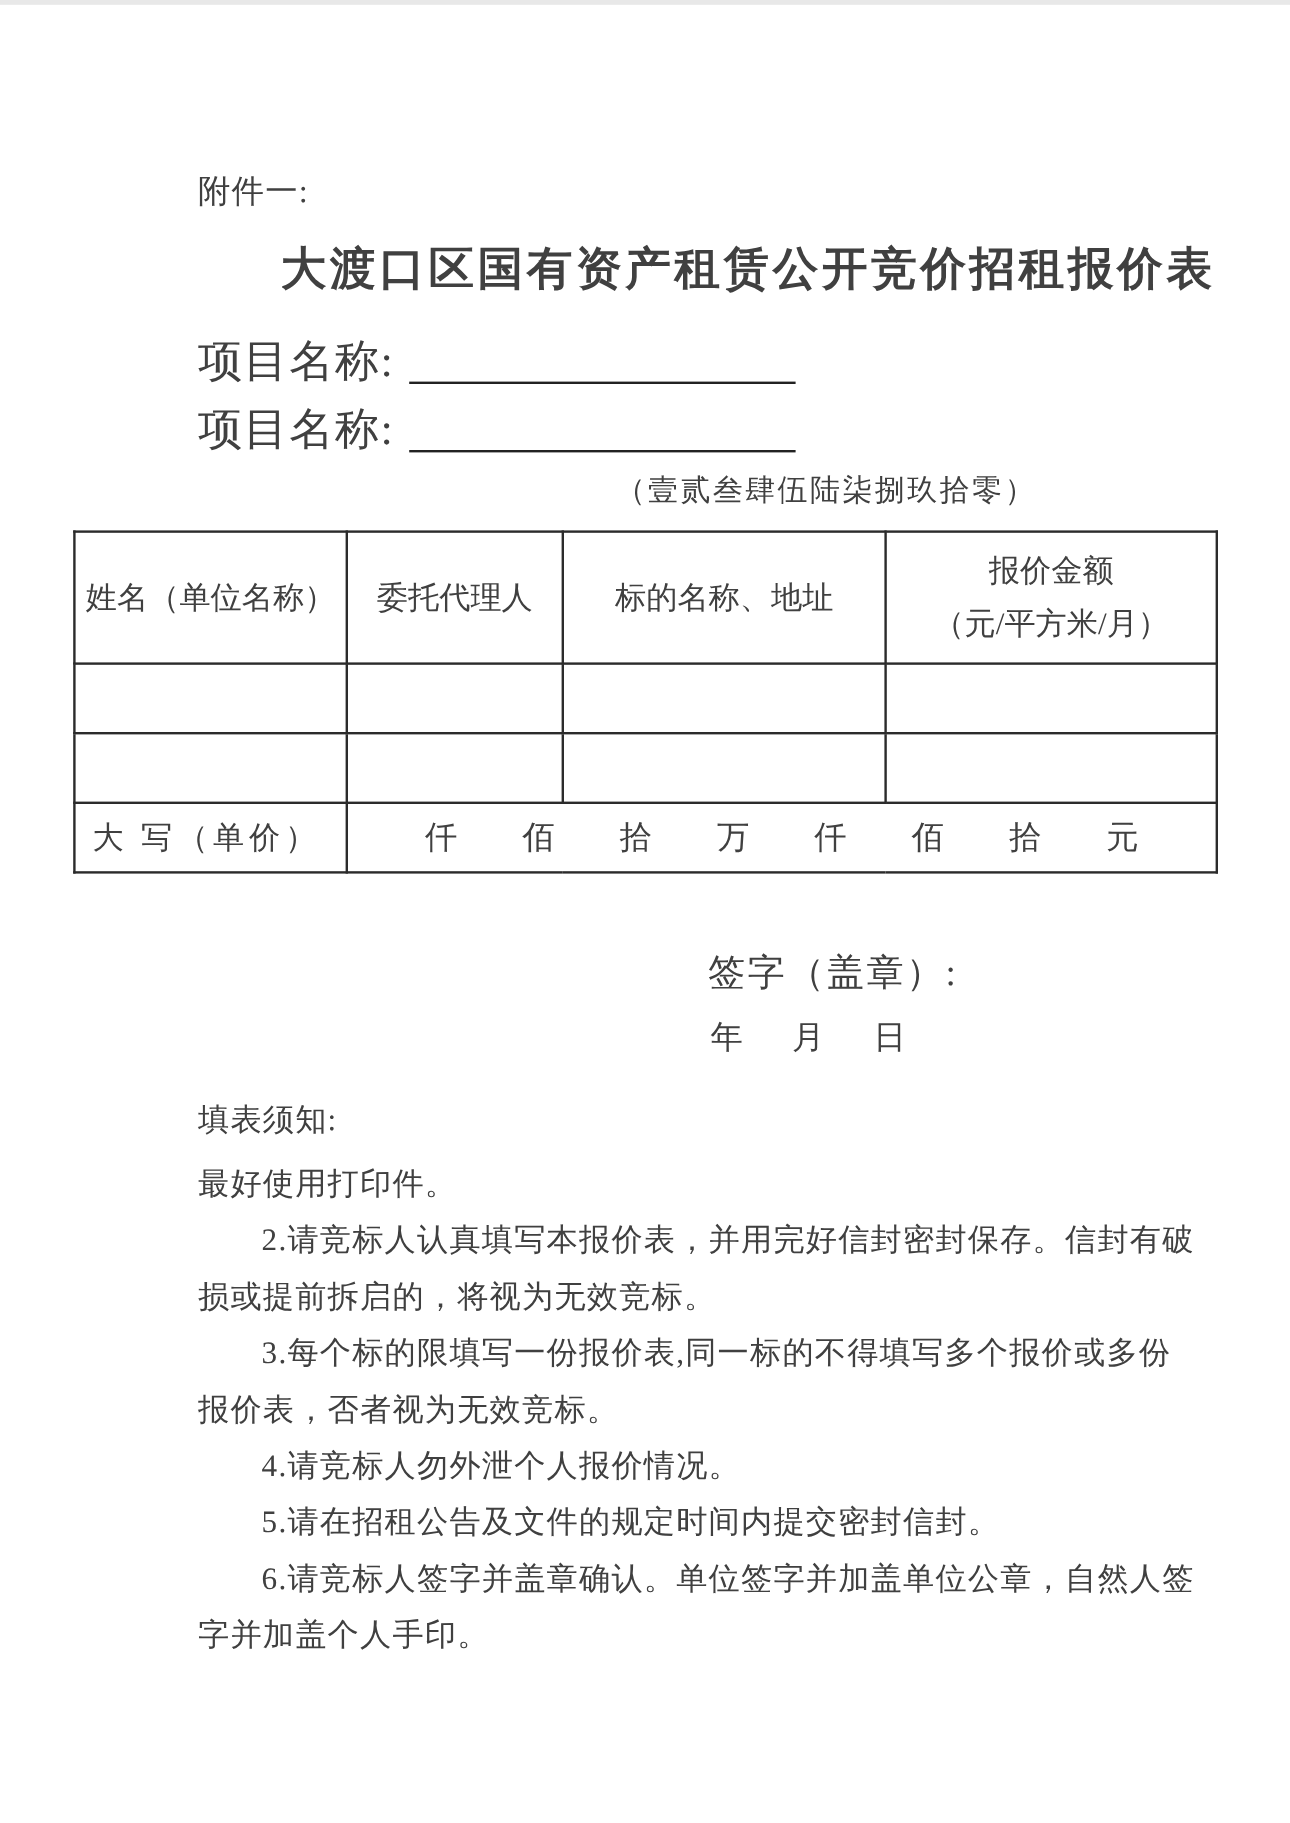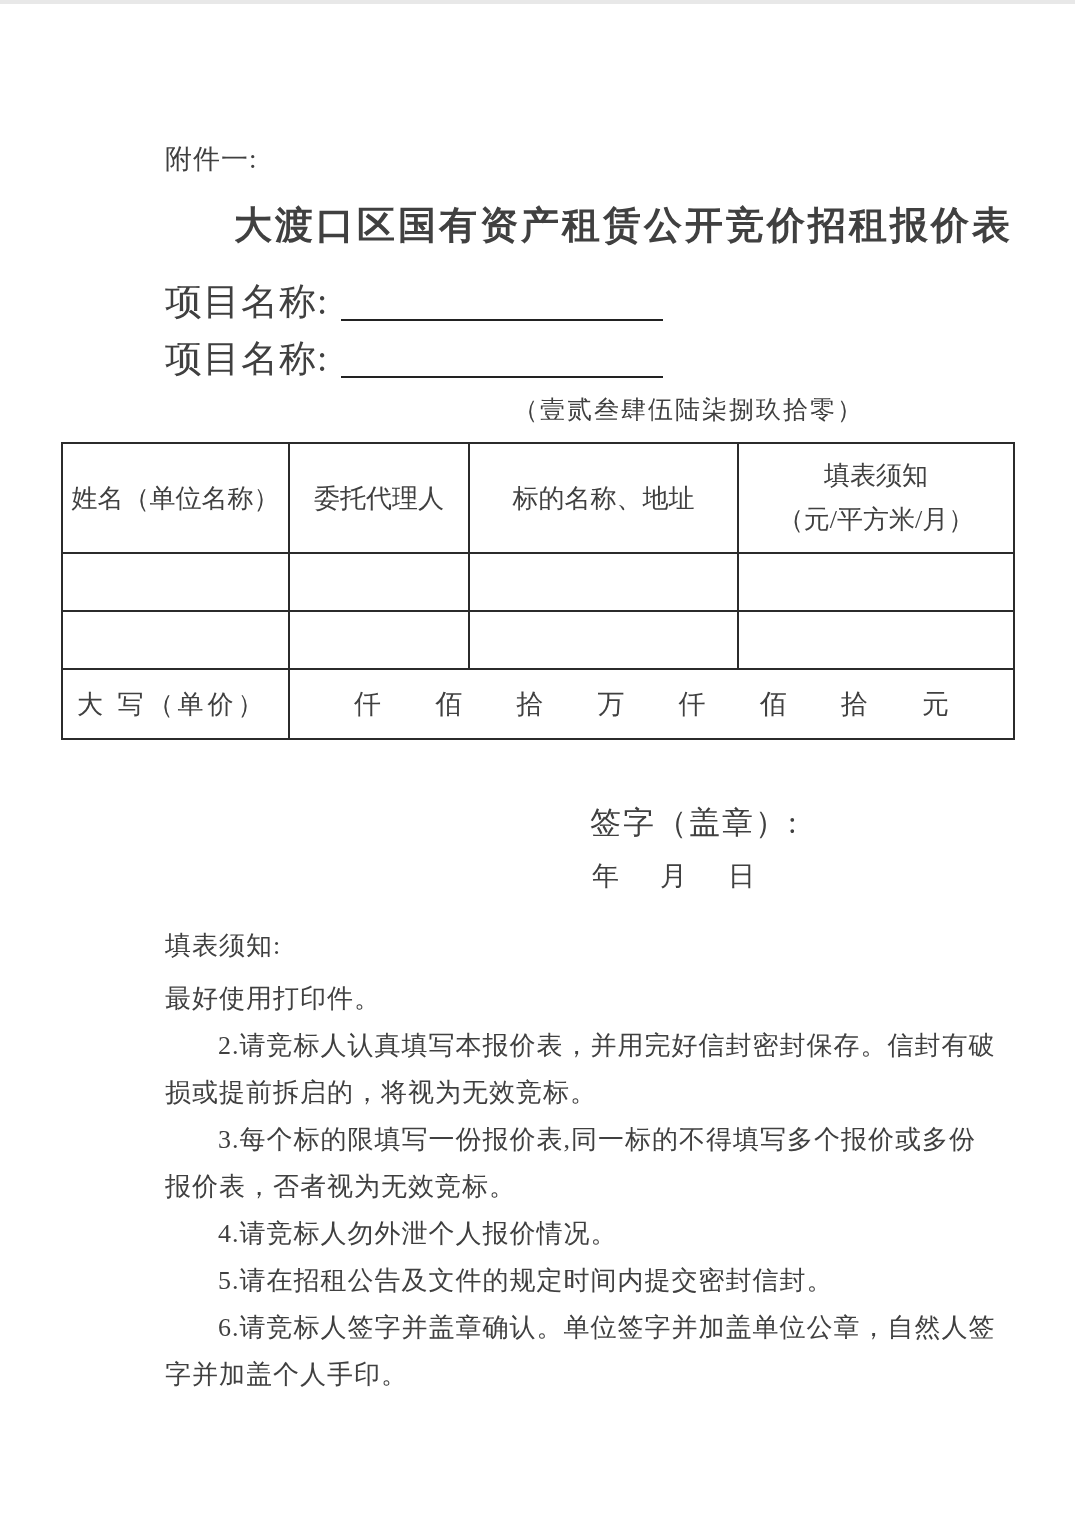--- a/index.html
+++ b/index.html
@@ -65,21 +65,21 @@
     font-weight:normal;
     font-size:26px;
     text-align:center;
     vertical-align:middle;
     padding:0;
     white-space:nowrap;
     overflow:hidden;
   }
   tr.head-row{height:110px;}
   tr.data-row{height:58px;}
-  tr.foot-row{height:70px;}
+  tr.foot-row{height:58px;}
   .price-head div{line-height:44px;}
   .foot-label{
     text-align:left !important;
     padding-left:14px !important;
     letter-spacing:4px;
   }
   .units-cell{padding:0 !important;}
   .units{
     display:flex;
     justify-content:space-evenly;
@@ -144,21 +144,21 @@
         <col class="c2">
         <col class="c3">
         <col class="c4">
       </colgroup>
     <tbody>
         <tr class="head-row">
       <th>姓名（单位名称）</th>
       <th>委托代理人</th>
       <th>标的名称、地址</th>
       <th class="price-head">
-        <div>填表须知</div>
+        <div>报价金额</div>
         <div>（元/平方米/月）</div>
       </th>
     </tr>
     <tr class="data-row">
       <td></td>
       <td></td>
       <td></td>
       <td></td>
     </tr>
     <tr class="data-row">

